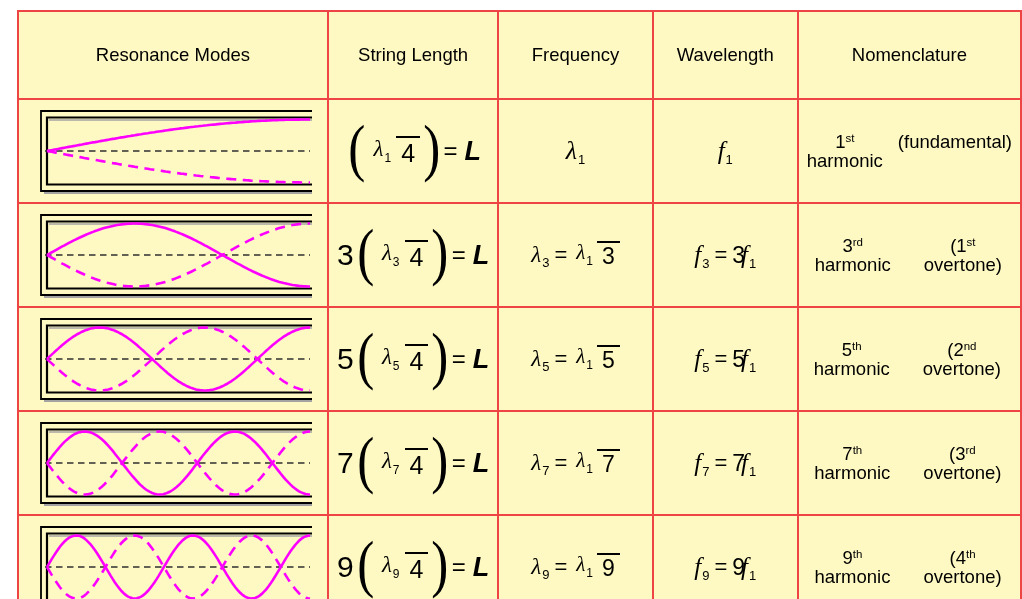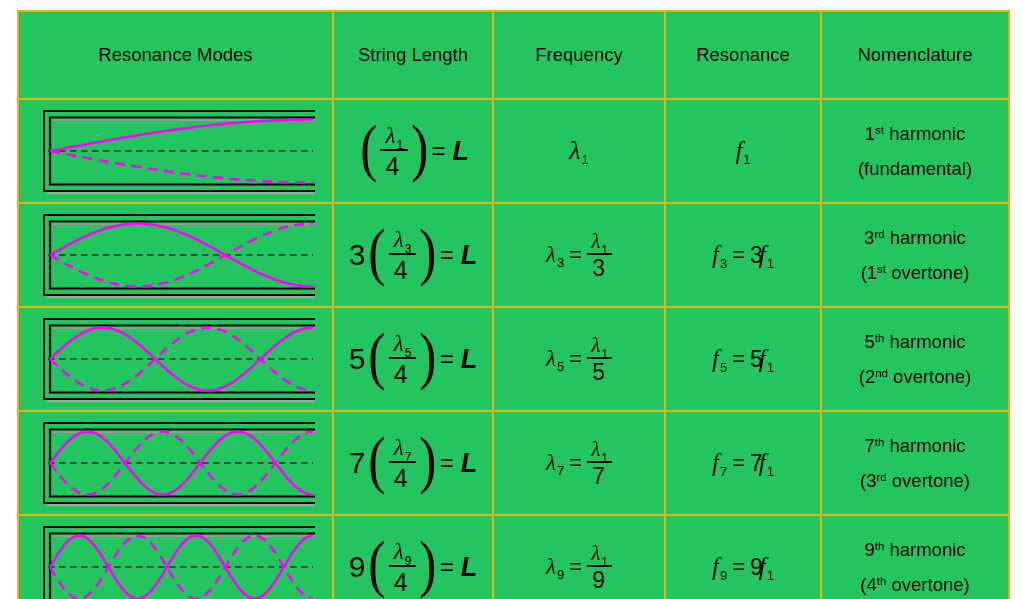--- a/index.html
+++ b/index.html
@@ -6,22 +6,22 @@
   body{
     width:1022px;height:599px;overflow:hidden;background:#ffffff;
     font-family:"Liberation Sans",sans-serif;color:#000;
     position:relative;
   }
   table.res{
     position:absolute;left:17px;top:10px;
     border-collapse:collapse;table-layout:fixed;
   }
   table.res th, table.res td{
-    border:2px solid #eab308;padding:8px;vertical-align:middle;text-align:center;
-    background:#22c55e;
+    border:2px solid #ef4444;padding:8px;vertical-align:middle;text-align:center;
+    background:#fef9c3;
   }
   col.c1{width:315px;} col.c2{width:160px;} col.c3{width:172px;}
   col.c4{width:156px;} col.c5{width:188px;}
   thead tr{height:88px;}
   tbody tr{height:97px;}
   th{font-weight:400;font-size:18.5px;line-height:1.8;}
   
   .c-dia svg{display:block;margin:0 auto;}
   
   .eqn{display:flex;align-items:center;justify-content:center;gap:5px;height:100%;}
@@ -30,49 +30,49 @@
   .lam{font-size:26px;}
   .lam-s{font-size:23px;}
   .mf{font-family:"Liberation Serif",serif;font-style:italic;font-size:25px;}
   .msub{font-family:"Liberation Sans",sans-serif;font-size:13px;position:relative;top:8px;margin-left:1px;font-style:normal;}
   .mL{font-family:"Liberation Sans",sans-serif;font-style:italic;font-weight:bold;font-size:27px;margin-left:2px;}
   .eq{font-size:24px;}
   .eq-s{font-size:22px;}
   .coef{font-size:30px;}
   .coef-s{font-size:23px;margin-right:-4px;}
   .fence{font-family:"Liberation Serif",serif;font-size:64px;font-weight:400;line-height:0.9;display:inline-block;transform:scaleX(0.8);margin:0 -4px;position:relative;top:-3px;}
-  .frac{display:inline-flex;flex-direction:column;align-items:stretch;text-align:left;}
+  .frac{display:inline-flex;flex-direction:row;align-items:stretch;text-align:center;}
   .frac .num{display:block;padding:0 5px 2px 5px;font-size:24px;line-height:1;}
   .frac .den{display:block;border-top:2px solid #000;padding:2px 5px 0 5px;font-size:25px;line-height:1.05;}
   .frac .num .lam{font-size:23px;}
   .frac-s .num{font-size:21px;padding:0 4px 1px 4px;}
   .frac-s .den{font-size:23px;padding-top:1px;}
   .frac-s .num .lam{font-size:21px;}
   .frac .msub{top:6px;font-size:12px;}
   
-  .nom{font-size:18.5px;line-height:1.05;display:flex;flex-direction:column;gap:15px;}
+  .nom{font-size:18.5px;line-height:1.05;display:flex;flex-direction:row;gap:15px;}
   .nom sup{font-size:11.5px;vertical-align:6px;}
 </style>
 </head>
 <body>
 
 <table class="res">
   <colgroup>
       <col class="c1">
       <col class="c2">
       <col class="c3">
       <col class="c4">
       <col class="c5">
     </colgroup>
   <thead>
     <tr>
       <th>Resonance Modes</th>
       <th>String Length</th>
       <th>Frequency</th>
-      <th>Resonance</th>
+      <th>Wavelength</th>
       <th>Nomenclature</th>
     </tr>
   </thead>
   <tbody>
 
     <tr>
       <td class="c-dia">
         <svg class="wave-diagram" width="278" height="86" viewBox="0 0 278 86">
             <path d="M 278,12 H 15" fill="none" stroke="#a3a3a3" stroke-width="1.6"></path>
             <path d="M 278,85 H 10" fill="none" stroke="#a3a3a3" stroke-width="1.8"></path>

